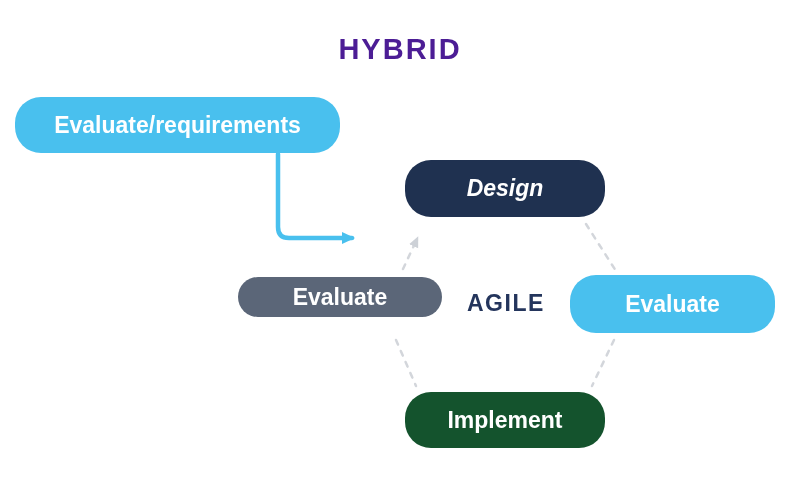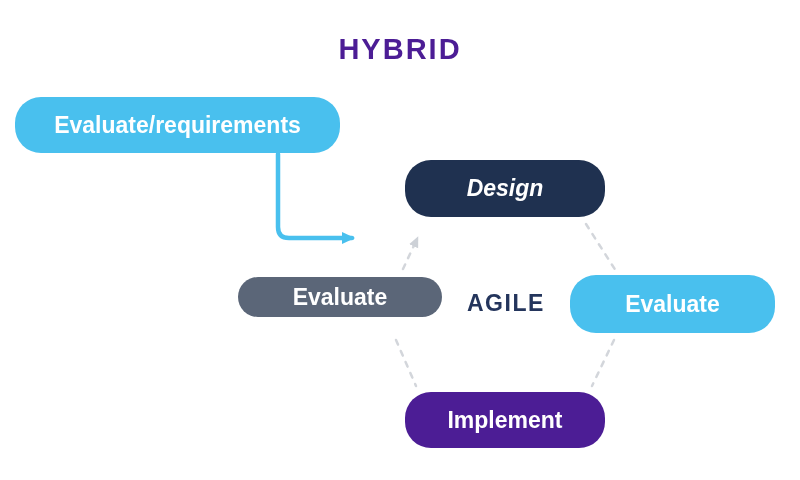--- a/index.html
+++ b/index.html
@@ -14,21 +14,21 @@
   }
   .node{
     position:absolute;display:flex;align-items:center;justify-content:center;
     color:#ffffff;font-size:23px;font-weight:600;border-radius:26px;
     white-space:nowrap;
   }
   .node-planning{left:15px;top:97px;width:325px;height:56px;background:#49C0EE;}
   .node-design{left:405px;top:160px;width:200px;height:57px;background:#1F3150;font-style:italic;}
   .node-develop{left:570px;top:275px;width:205px;height:58px;background:#49C0EE;}
   .node-evaluate{left:238px;top:277px;width:204px;height:40px;background:#5B6678;}
-  .node-implement{left:405px;top:392px;width:200px;height:56px;background:#4c1d95;}
+  .node-implement{left:405px;top:392px;width:200px;height:56px;background:#14532d;}
   .section-label{
     position:absolute;margin:0;color:#24355C;font-weight:800;
   }
   .label-waterfall{left:46px;top:170px;font-size:21px;letter-spacing:1px;}
   .label-agile{left:467px;top:290px;font-size:23px;letter-spacing:1.5px;}
   .connector-layer{position:absolute;left:0;top:0;width:800px;height:480px;}
   .flow-arrow{stroke:#49C0EE;stroke-width:4.5;fill:none;stroke-linecap:round;}
   .cycle-dash{stroke:#D3D6DB;stroke-width:2.5;fill:none;stroke-dasharray:5 7;stroke-linecap:round;}
 </style>
 </head>

